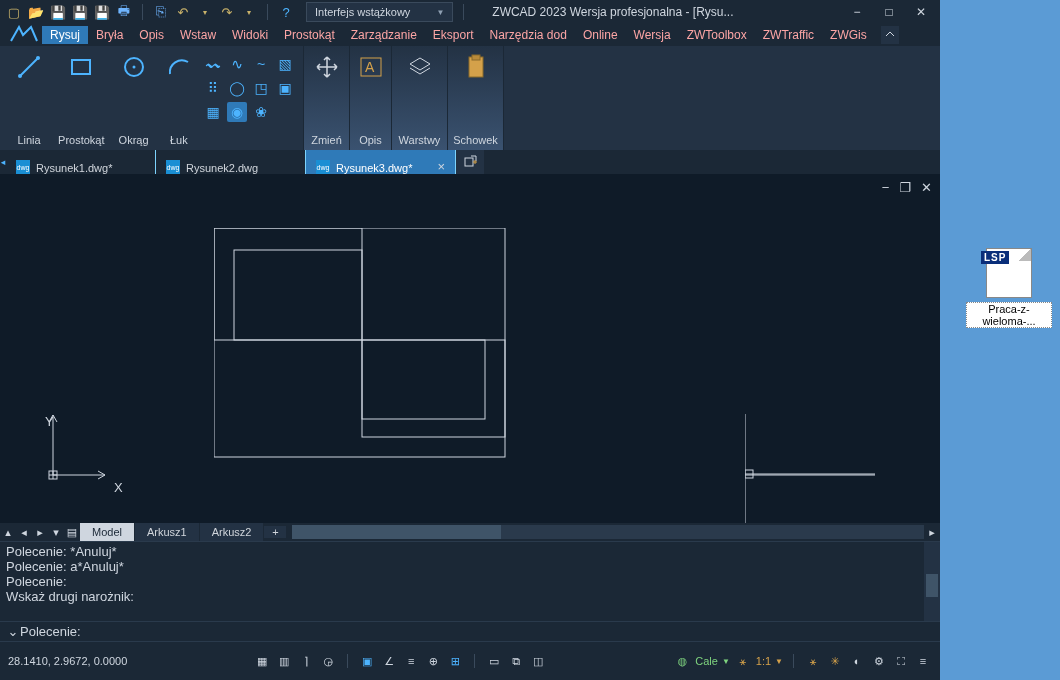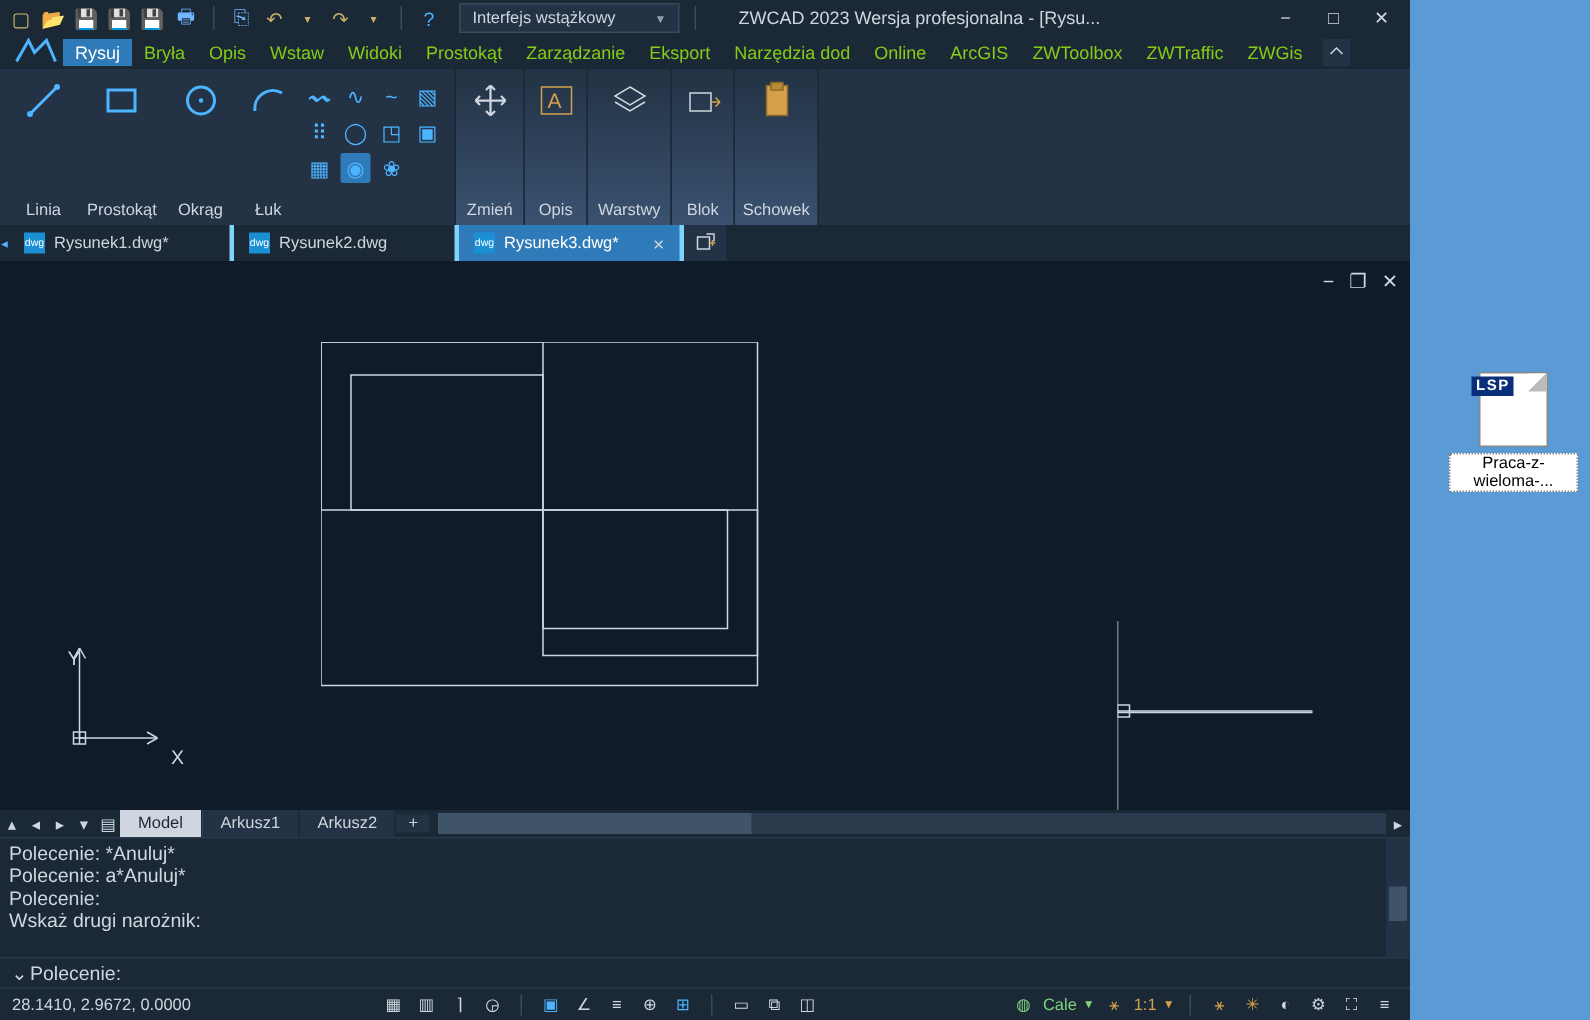--- a/index.html
+++ b/index.html
@@ -13,41 +13,41 @@
 .qat-sep { width: 1px; height: 16px; background: #3a4a5c; margin: 0 4px; }
 .ui-mode { display: flex; align-items: center; background: #233244; border: 1px solid #3a4a5c; height: 20px; padding: 0 8px; margin-left: 6px; min-width: 140px; font-size: 11px; color: #cfd6df; justify-content: space-between; gap: 26px; }
 .ui-mode .tri { font-size: 8px; color: #8fa0b3; }
 .title-text { margin-left: 24px; color: #cfd6df; font-size: 12px; }
 .win-ctrls { margin-left: auto; display: flex; gap: 14px; padding-right: 10px; }
 .win-ctrl { width: 18px; height: 18px; display: flex; align-items: center; justify-content: center; cursor: pointer; color: #cfd6df; }
 
 
 .menubar { height: 22px; background: #1b2836; display: flex; align-items: center; font-size: 12px; padding-left: 6px; }
 .logo { width: 36px; height: 22px; display: flex; align-items: center; justify-content: center; }
-.menu-item { padding: 2px 8px; color: #84cc16; cursor: pointer; }
+.menu-item { padding: 2px 8px; color: #fca5a5; cursor: pointer; }
 .menu-item.active { background: #2f7ab8; color: #fff; }
 .menu-arrow { width: 18px; height: 18px; background: #233244; margin-left: 6px; display: flex; align-items: center; justify-content: center; }
 
 
 .ribbon { height: 104px; background: #233244; display: flex; }
 .r-group { display: flex; flex-direction: column; border-right: 1px solid #1b2836; }
 .r-group-body { flex: 1; display: flex; align-items: flex-start; padding: 6px 8px 0 8px; gap: 8px; }
 .r-group-title { height: 16px; font-size: 11px; text-align: center; color: #cfd6df; background: #1b2836; }
 .big-btn { display: flex; flex-direction: column; align-items: center; width: 52px; cursor: pointer; gap: 4px; }
 .big-ic { width: 30px; height: 30px; display: flex; align-items: center; justify-content: center; color: #4db4ff; }
 .big-lbl { font-size: 11px; color: #cfd6df; text-align: center; line-height: 1.1; margin-top: 48px; }
 .dd-tri { font-size: 7px; color: #8fa0b3; }
 .mini-grid { display: grid; grid-template-columns: repeat(4, 20px); grid-auto-rows: 20px; gap: 4px; padding-top: 2px; }
 .mini-ic { width: 20px; height: 20px; display: flex; align-items: center; justify-content: center; color: #4db4ff; cursor: pointer; font-size: 14px; }
 .mini-ic.sel { background: #2f7ab8; border-radius: 2px; }
 .r-grad { background: linear-gradient(to bottom, #233244 0%, #3a5270 100%); }
 
 
 .doctabs { height: 24px; background: #1b2836; display: flex; align-items: stretch; font-size: 11px; }
-.doctab { display: flex; align-items: center; gap: 6px; padding: 0 10px; background: #1b2836; border-right: 3px solid #7dd3fc; cursor: pointer; min-width: 150px; }
+.doctab { display: flex; align-items: flex-end; gap: 6px; padding: 0 10px; background: #1b2836; border-right: 1px solid #7dd3fc; cursor: pointer; min-width: 150px; }
 .doctab.active { background: #2f7ab8; color: #fff; }
 .doctab .dwg-ic { width: 14px; height: 14px; background: #1a8fd4; display: inline-flex; align-items: center; justify-content: center; font-size: 7px; color: #fff; }
 .doctab .x { margin-left: auto; font-size: 13px; color: #cfd6df; }
 .doctab-add { width: 28px; display: flex; align-items: center; justify-content: center; background: #233244; cursor: pointer; }
 
 
 .viewport { position: relative; flex: 1; background: #0f1b28; overflow: hidden; }
 .vp-ctrls { position: absolute; right: 8px; top: 6px; display: flex; gap: 10px; color: #cfd6df; font-size: 13px; }
 .ucs { position: absolute; left: 35px; bottom: 30px; }
 .crosshair { position: absolute; left: 745px; top: 240px; }
@@ -65,21 +65,21 @@
 
 
 .cmd { height: 100px; background: #1b2836; border-top: 1px solid #2a3a4c; display: flex; flex-direction: column; font-family: Consolas, monospace; font-size: 13px; color: #cfd6df; }
 .cmd-hist { flex: 1; padding: 2px 6px; overflow: hidden; position: relative; }
 .cmd-hist-scroll { position: absolute; right: 0; top: 0; bottom: 0; width: 16px; background: #233244; }
 .cmd-hist-scroll .th { position: absolute; left: 2px; right: 2px; top: 40%; height: 30%; background: #3f5468; }
 .cmd-line { display: flex; align-items: center; border-top: 1px solid #2a3a4c; padding: 2px 6px; }
 .cmd-chev { width: 14px; text-align: center; cursor: pointer; }
 
 
-.status { height: 22px; background: #1b2836; display: flex; align-items: center; font-size: 11px; color: #cfd6df; padding: 0 8px; gap: 4px; border-top: 1px solid #2a3a4c; }
+.status { height: 39px; background: #1b2836; display: flex; align-items: center; font-size: 11px; color: #cfd6df; padding: 0 8px; gap: 4px; border-top: 1px solid #2a3a4c; }
 .status-sep { width: 1px; height: 14px; background: #3a4a5c; margin: 0 6px; }
 .st-ic { width: 18px; height: 18px; display: flex; align-items: center; justify-content: center; cursor: pointer; }
 .st-ic.on { color: #4db4ff; }
 .st-green { color: #7fd47f; }
 .st-orange { color: #d4a14a; }
 .spacer { flex: 1; }
 
 
 .desktop-file { position: absolute; right: 8px; top: 248px; width: 86px; text-align: center; font-size: 11px; color: #000; cursor: pointer; }
 .lsp-icon { width: 46px; height: 50px; margin: 0 auto 4px; background: #fff; border: 1px solid #888; position: relative; }
@@ -133,21 +133,21 @@
     <div class="menu-item active">Rysuj</div>
     <div class="menu-item">Bryła</div>
     <div class="menu-item">Opis</div>
     <div class="menu-item">Wstaw</div>
     <div class="menu-item">Widoki</div>
     <div class="menu-item">Prostokąt</div>
     <div class="menu-item">Zarządzanie</div>
     <div class="menu-item">Eksport</div>
     <div class="menu-item">Narzędzia dod</div>
     <div class="menu-item">Online</div>
-    <div class="menu-item">ArcGIS</div>
+    <div class="menu-item">Wersja</div>
     <div class="menu-item">ZWToolbox</div>
     <div class="menu-item">ZWTraffic</div>
     <div class="menu-item">ZWGis</div>
     <div class="menu-arrow">
       <svg width="10" height="10">
           <path d="M1 6 L5 2 L9 6" stroke="#cfd6df" fill="none"></path>
         </svg>
     </div>
   </div>
 
@@ -241,34 +241,20 @@
     <div class="r-group r-grad" style="width:56px">
       <div class="r-group-body" style="padding:6px 4px 0">
         <div class="big-btn" style="width:50px">
           <div class="big-ic">
               <svg width="28" height="26">
                 <path d="M14 4 L24 10 L14 16 L4 10 Z" stroke="#cfd6df" fill="none"></path>
                 <path d="M4 14 L14 20 L24 14" stroke="#cfd6df" fill="none"></path>
               </svg>
             </div>
           <div class="big-lbl">Warstwy</div>
-          <div class="dd-tri">▼</div>
-        </div>
-      </div>
-    </div>
-    <div class="r-group r-grad" style="width:42px">
-      <div class="r-group-body" style="padding:6px 4px 0">
-        <div class="big-btn" style="width:36px">
-          <div class="big-ic">
-              <svg width="26" height="26">
-                <rect x="4" y="8" width="14" height="12" stroke="#cfd6df" fill="none"></rect>
-                <path d="M18 14 L24 14 M24 14 L21 11 M24 14 L21 17" stroke="#d4a14a" fill="none"></path>
-              </svg>
-            </div>
-          <div class="big-lbl">Blok</div>
           <div class="dd-tri">▼</div>
         </div>
       </div>
     </div>
     <div class="r-group r-grad" style="width:56px">
       <div class="r-group-body" style="padding:6px 4px 0">
         <div class="big-btn" style="width:50px">
           <div class="big-ic" style="color:#d4a14a">
               <svg width="26" height="28">
                 <rect x="6" y="4" width="14" height="20" fill="#d4a14a" stroke="#8a6a2a"></rect>

